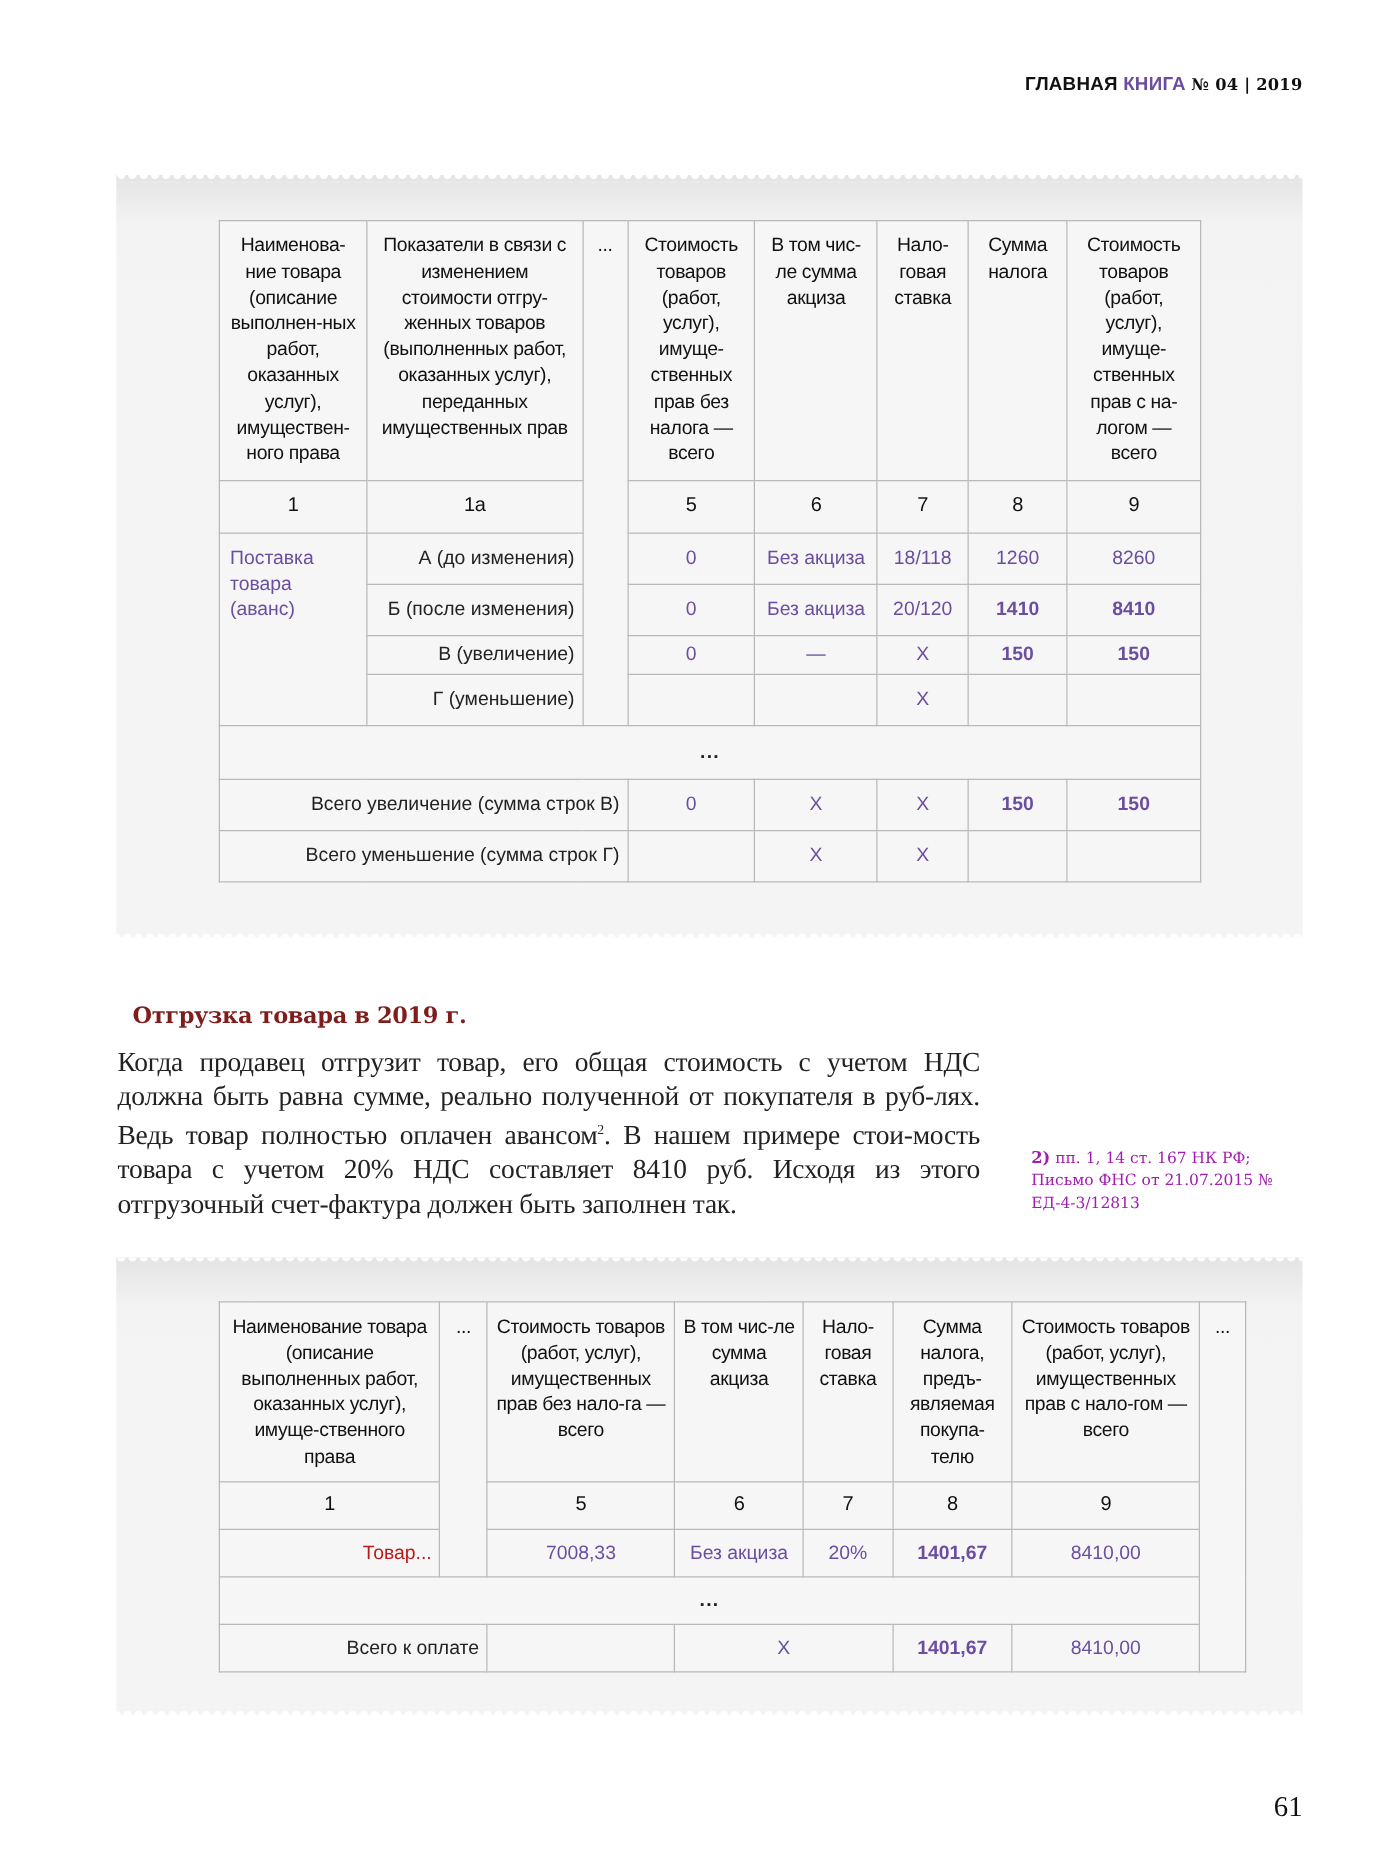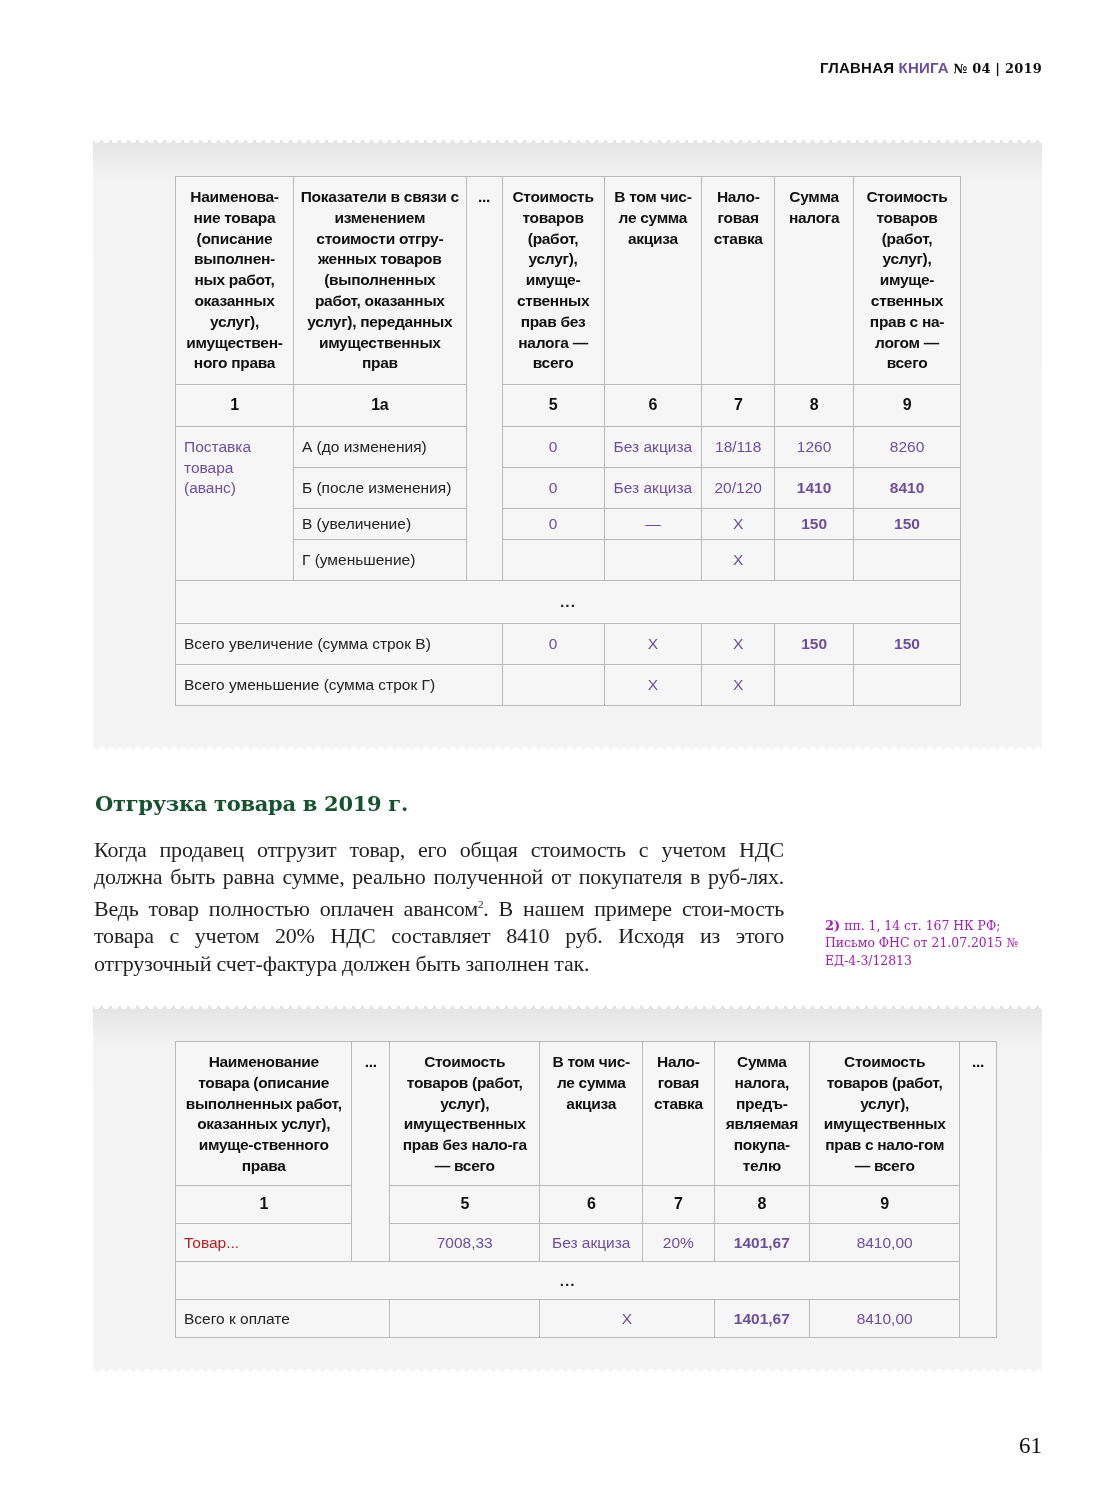--- a/index.html
+++ b/index.html
@@ -8,30 +8,30 @@
   .masthead .accent{color:#6b4ea0;text-align:right;}
   .masthead .num{font-family:"DejaVu Serif",serif;font-weight:bold;font-size:13px;text-align:center;}
   .panel{position:absolute;left:93px;width:949px;background:linear-gradient(#e4e4e4 0px,#f3f3f3 40px,#f4f4f4 100%);}
   .panel:before,.panel:after{content:"";position:absolute;left:0;right:0;height:6px;background-image:radial-gradient(circle at 4px 0px,#fff 3px,transparent 3.5px);background-size:9px 6px;}
   .panel:before{top:0;}
   .panel:after{bottom:0;transform:rotate(180deg);}
   .panel.p1{top:140px;height:610px;}
   .panel.p2{top:1006px;height:366px;}
   table.t{position:absolute;border-collapse:collapse;font-family:"Liberation Sans",sans-serif;background:#f6f6f6;}
   table.t td,table.t th{border:1.5px solid #b9b9b9;padding:0 6px;font-size:15.5px;}
-  table.t th{font-weight:bold;color:#111;text-align:center;vertical-align:top;line-height:20.8px;padding-top:10px;font-stretch:condensed;letter-spacing:-0.3px;}
+  table.t th{font-weight:normal;color:#111;text-align:center;vertical-align:top;line-height:20.8px;padding-top:10px;font-stretch:condensed;letter-spacing:-0.3px;}
   table.t th.colnum{vertical-align:middle;padding-top:0;font-size:16px;}
   table.t td{color:#6b4ea0;text-align:center;vertical-align:middle;}
-  table.t td.lbl{color:#222;text-align:left;padding-left:8px;}
+  table.t td.lbl{color:#222;text-align:right;padding-left:8px;}
   table.t td.name{text-align:left;vertical-align:top;padding-top:10px;line-height:20.5px;padding-left:8px;}
   table.t td.b{font-weight:bold;}
   table.t td.dots{color:#222;font-weight:bold;letter-spacing:1px;}
   #t1{left:175px;top:176px;width:786px;}
   #t2{left:175px;top:1041px;width:822px;}
-  h2.sec{position:absolute;left:94px;top:790px;margin:1px;font-family:"DejaVu Serif",serif;font-weight:bold;font-size:21px;color:#14532d;letter-spacing:-0.3px;}
+  h2.sec{position:absolute;left:94px;top:790px;margin:12px;font-family:"DejaVu Serif",serif;font-weight:bold;font-size:18px;color:#7f1d1d;letter-spacing:-0.3px;}
   p.body{position:absolute;left:94px;top:836px;width:690px;margin:0;font-family:"Liberation Serif",serif;font-size:22px;line-height:27.3px;color:#222;text-align:justify;letter-spacing:-0.2px;}
   p.body sup{font-size:11px;}
   .footnote{position:absolute;left:825px;top:917px;width:220px;font-family:"DejaVu Serif",serif;font-size:12.4px;line-height:17.3px;color:#a21caf;}
   .footnote b{font-size:13px;}
   .pagenum{position:absolute;right:62px;top:1433px;font-family:"Liberation Serif",serif;font-size:23px;color:#111;}
 </style>
 </head>
 <body>
 
 <div class="masthead">

